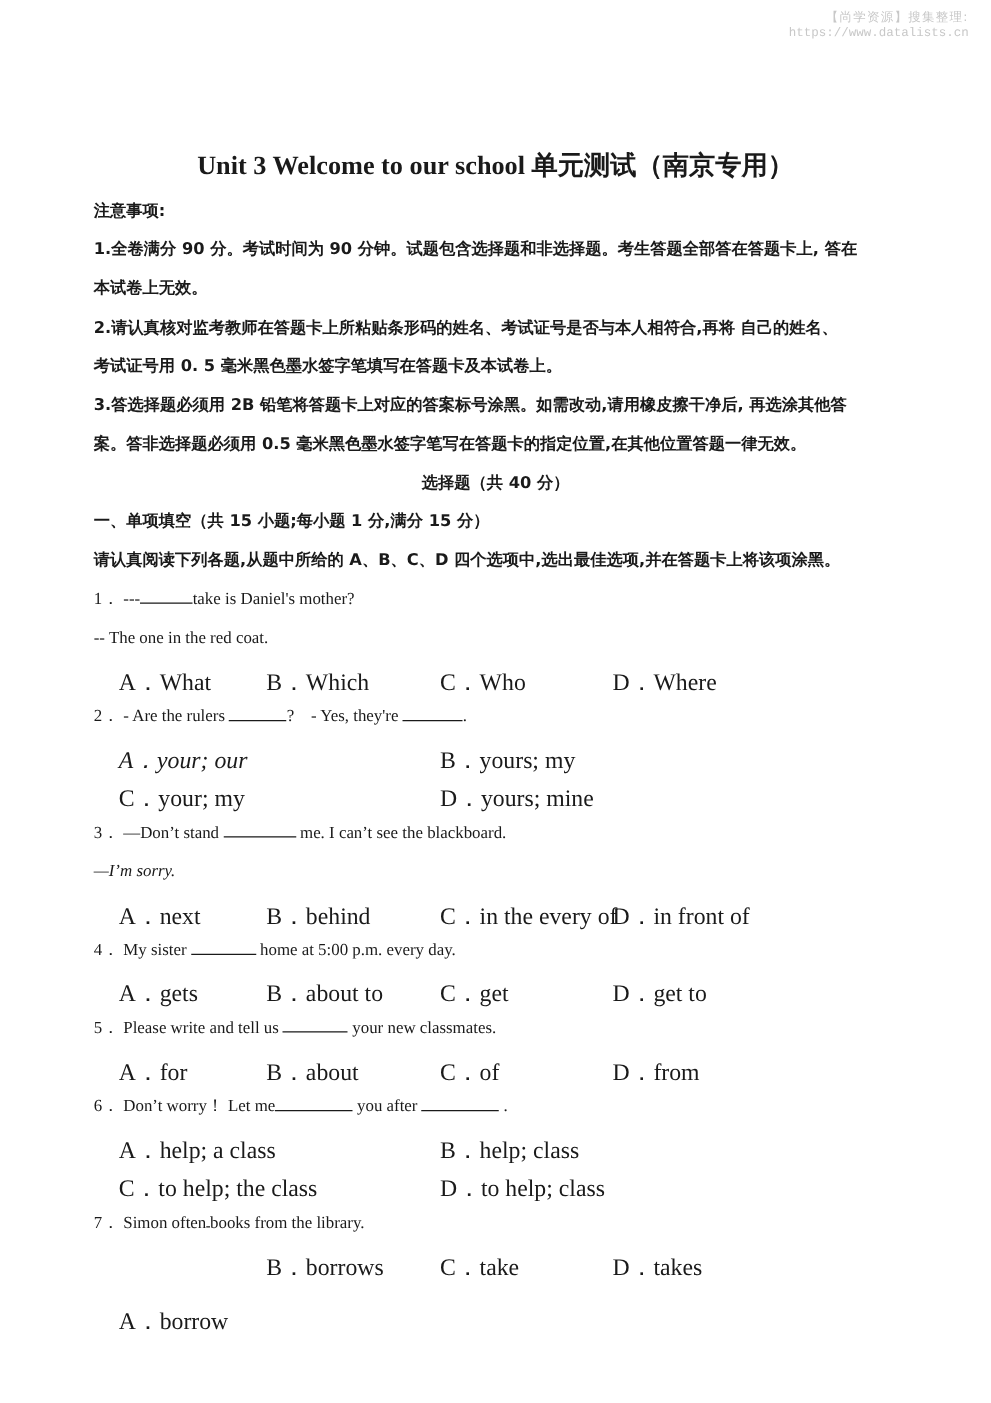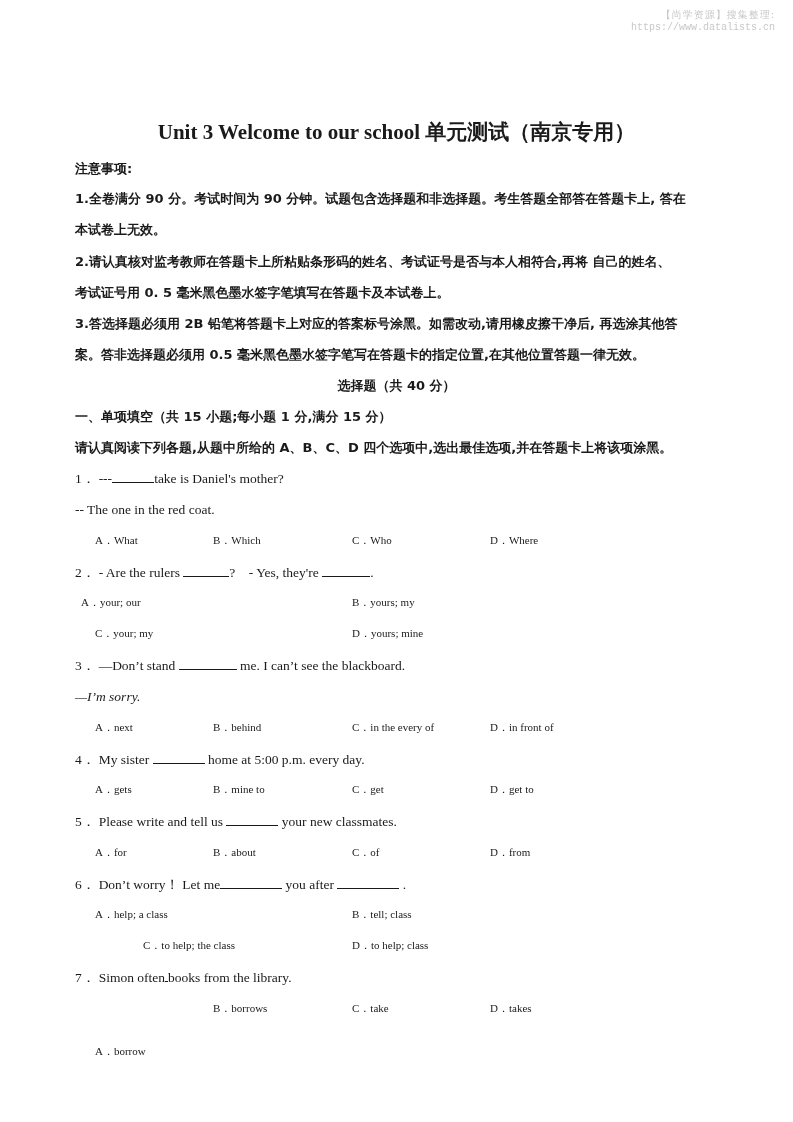--- a/index.html
+++ b/index.html
@@ -8,21 +8,21 @@
   .watermark { position: absolute; right: 18px; top: 8px; text-align: right; color: #c8c8c8;
                font-size: 10px; line-height: 13px; }
   .watermark .wm1 { font-family: "DejaVu Sans", sans-serif; letter-spacing: 1px; }
   .watermark .wm2 { font-family: Liberation Mono, monospace; }
   .title { position: absolute; top: 118px; left: 0; width: 793px; text-align: center;
            font-size: 21px; font-weight: bold; font-family: "Liberation Serif", serif; }
   .line { position: absolute; left: 75px; font-size: 13.5px; white-space: nowrap; }
   .bold { font-weight: bold; font-family: "DejaVu Sans", "Liberation Sans", sans-serif; font-size: 13px; }
   .center { left: 0; width: 793px; text-align: center; }
   .q { position: absolute; left: 75px; font-size: 13.5px; white-space: nowrap; }
-  .opt { position: absolute; font-size: 11px; white-space: nowrap; }
+  .opt { position: absolute; font-size: 19px; white-space: nowrap; }
   .blank { display: inline-block; border-bottom: 1px solid #1a1a1a; height: 11px; vertical-align: baseline; }
 </style>
 </head>
 <body>
 
 <div class="watermark">
   <div class="wm1">【尚学资源】搜集整理:</div>
   <div class="wm2">https://www.datalists.cn</div>
 </div>
 
@@ -49,21 +49,21 @@
 <div class="opt" style="top:533px; left:213px;">B．Which</div>
 <div class="opt" style="top:533px; left:352px;">C．Who</div>
 <div class="opt" style="top:533px; left:490px;">D．Where</div>
 
 <div class="q" style="top:564px;">
   <span>2．</span>
   <span>- Are the rulers</span>
   <span class="blank" style="width:46px;"></span><span style="white-space:pre;margin-top:24px;">?    - Yes, they're</span>
   <span class="blank" style="width:48px;"></span><span>.</span>
 </div>
-<div class="opt" style="top:595px; left:81px;">A．your; our</div>
+<div class="opt" style="top:595px; left:95px;font-style:italic;">A．your; our</div>
 <div class="opt" style="top:595px; left:352px;">B．yours; my</div>
 <div class="opt" style="top:626px; left:95px;">C．your; my</div>
 <div class="opt" style="top:626px; left:352px;">D．yours; mine</div>
 
 <div class="q" style="top:657px;">
   <span>3．</span>
   <span>—Don’t stand</span>
   <span class="blank" style="width:58px;"></span>
   <span>me. I can’t see the blackboard.</span>
 </div>
@@ -73,21 +73,21 @@
 <div class="opt" style="top:720px; left:352px;">C．in the every of</div>
 <div class="opt" style="top:720px; left:490px;">D．in front of</div>
 
 <div class="q" style="top:751px;">
   <span>4．</span>
   <span>My sister</span>
   <span class="blank" style="width:52px;"></span>
   <span>home at 5:00 p.m. every day.</span>
 </div>
 <div class="opt" style="top:782px; left:95px;">A．gets</div>
-<div class="opt" style="top:782px; left:213px;">B．mine to</div>
+<div class="opt" style="top:782px; left:213px;">B．about to</div>
 <div class="opt" style="top:782px; left:352px;">C．get</div>
 <div class="opt" style="top:782px; left:490px;">D．get to</div>
 
 <div class="q" style="top:813px;">
   <span>5．</span>
   <span>Please write and tell us</span>
   <span class="blank" style="width:52px;"></span>
   <span>your new classmates.</span>
 </div>
 <div class="opt" style="top:845px; left:95px;">A．for</div>
@@ -96,22 +96,22 @@
 <div class="opt" style="top:845px; left:490px;">D．from</div>
 
 <div class="q" style="top:876px;">
   <span>6．</span>
   <span>Don’t worry！ Let me</span><span class="blank" style="width:62px;"></span>
   <span>you after</span>
   <span class="blank" style="width:62px;"></span>
   <span>.</span>
 </div>
 <div class="opt" style="top:907px; left:95px;">A．help; a class</div>
-<div class="opt" style="top:907px; left:352px;">B．tell; class</div>
-<div class="opt" style="top:938px; left:95px;margin-left:48px;">C．to help; the class</div>
+<div class="opt" style="top:907px; left:352px;">B．help; class</div>
+<div class="opt" style="top:938px; left:95px;">C．to help; the class</div>
 <div class="opt" style="top:938px; left:352px;">D．to help; class</div>
 
 <div class="q" style="top:969px;">
   <span>7．</span>
   <span>Simon often</span><span class="blank" style="width:3px;"></span><span>books from the library.</span>
 </div>
 <div class="opt" style="top:1001px; left:95px;margin-top:43px;">A．borrow</div>
 <div class="opt" style="top:1001px; left:213px;">B．borrows</div>
 <div class="opt" style="top:1001px; left:352px;">C．take</div>
 <div class="opt" style="top:1001px; left:490px;">D．takes</div>

